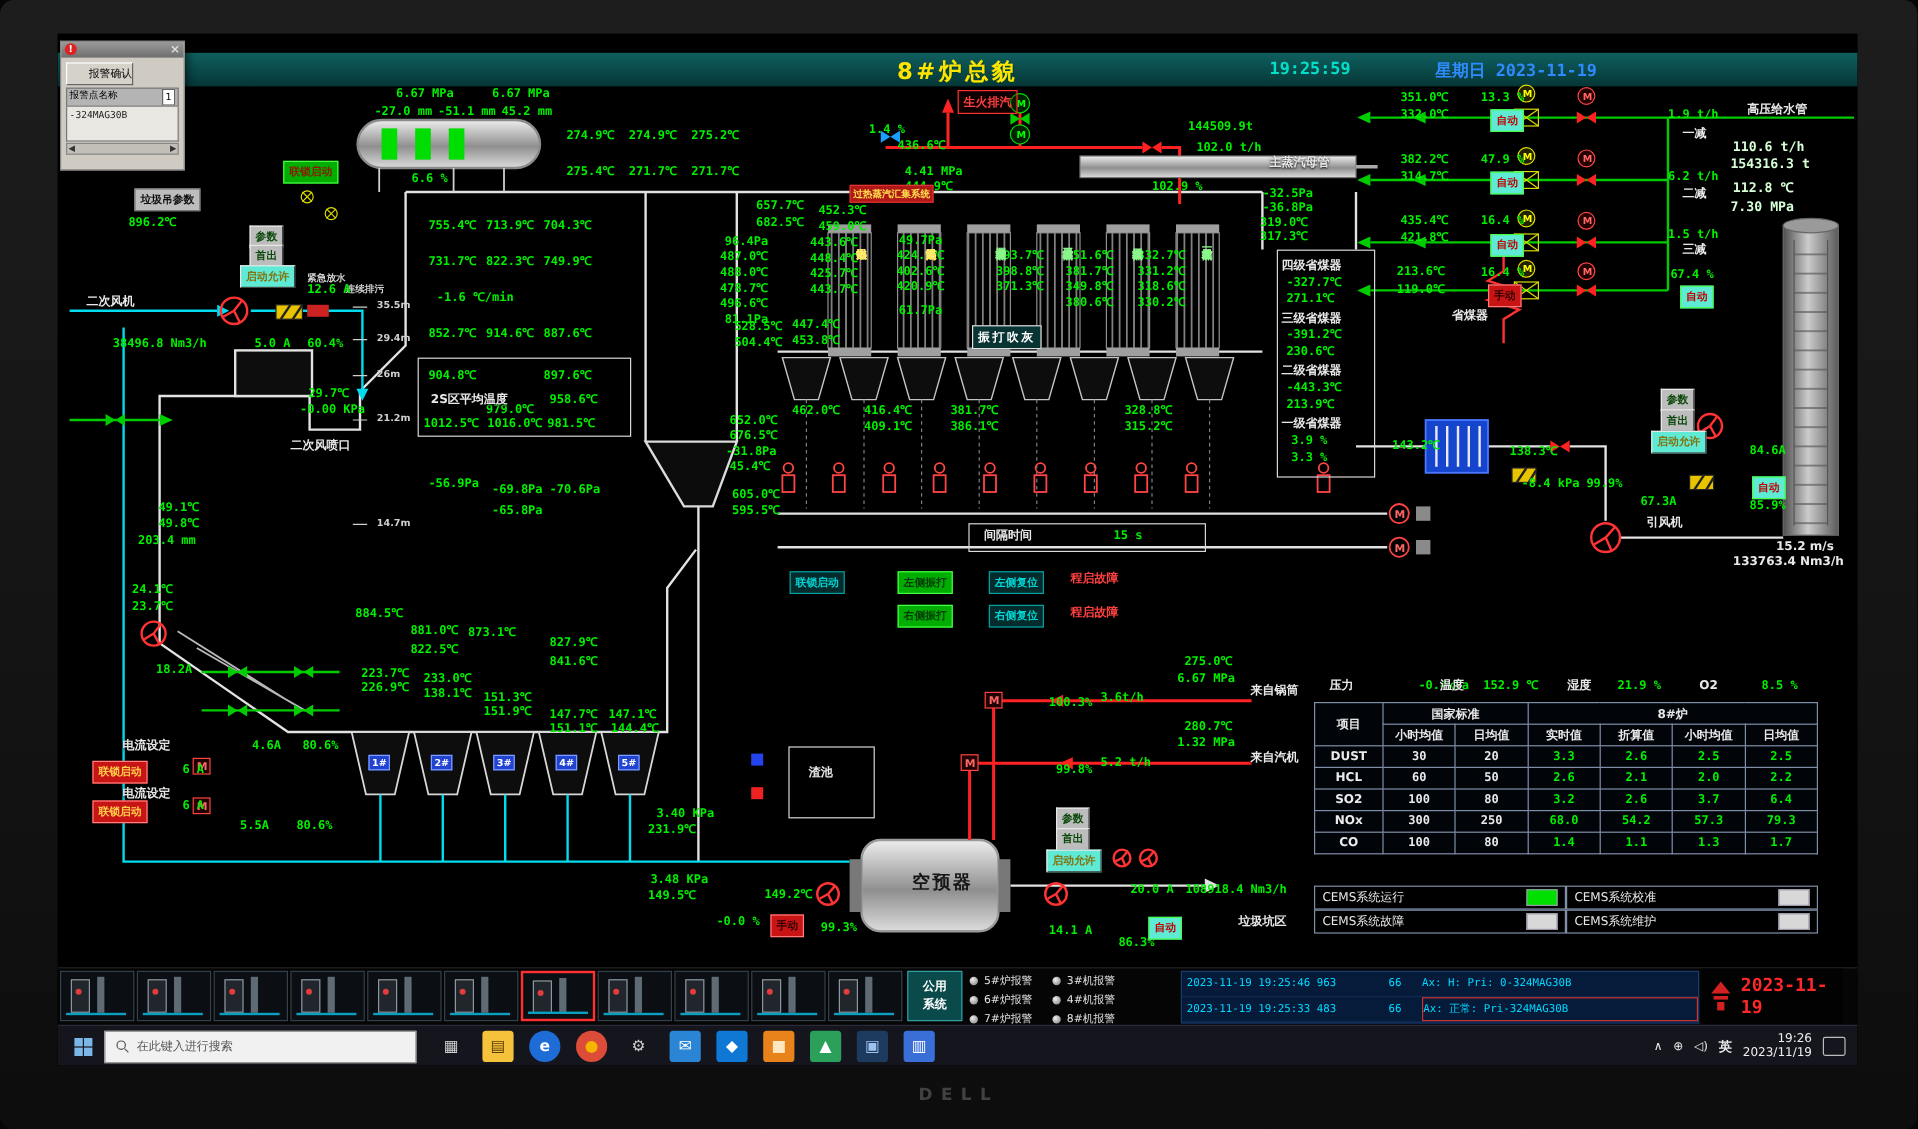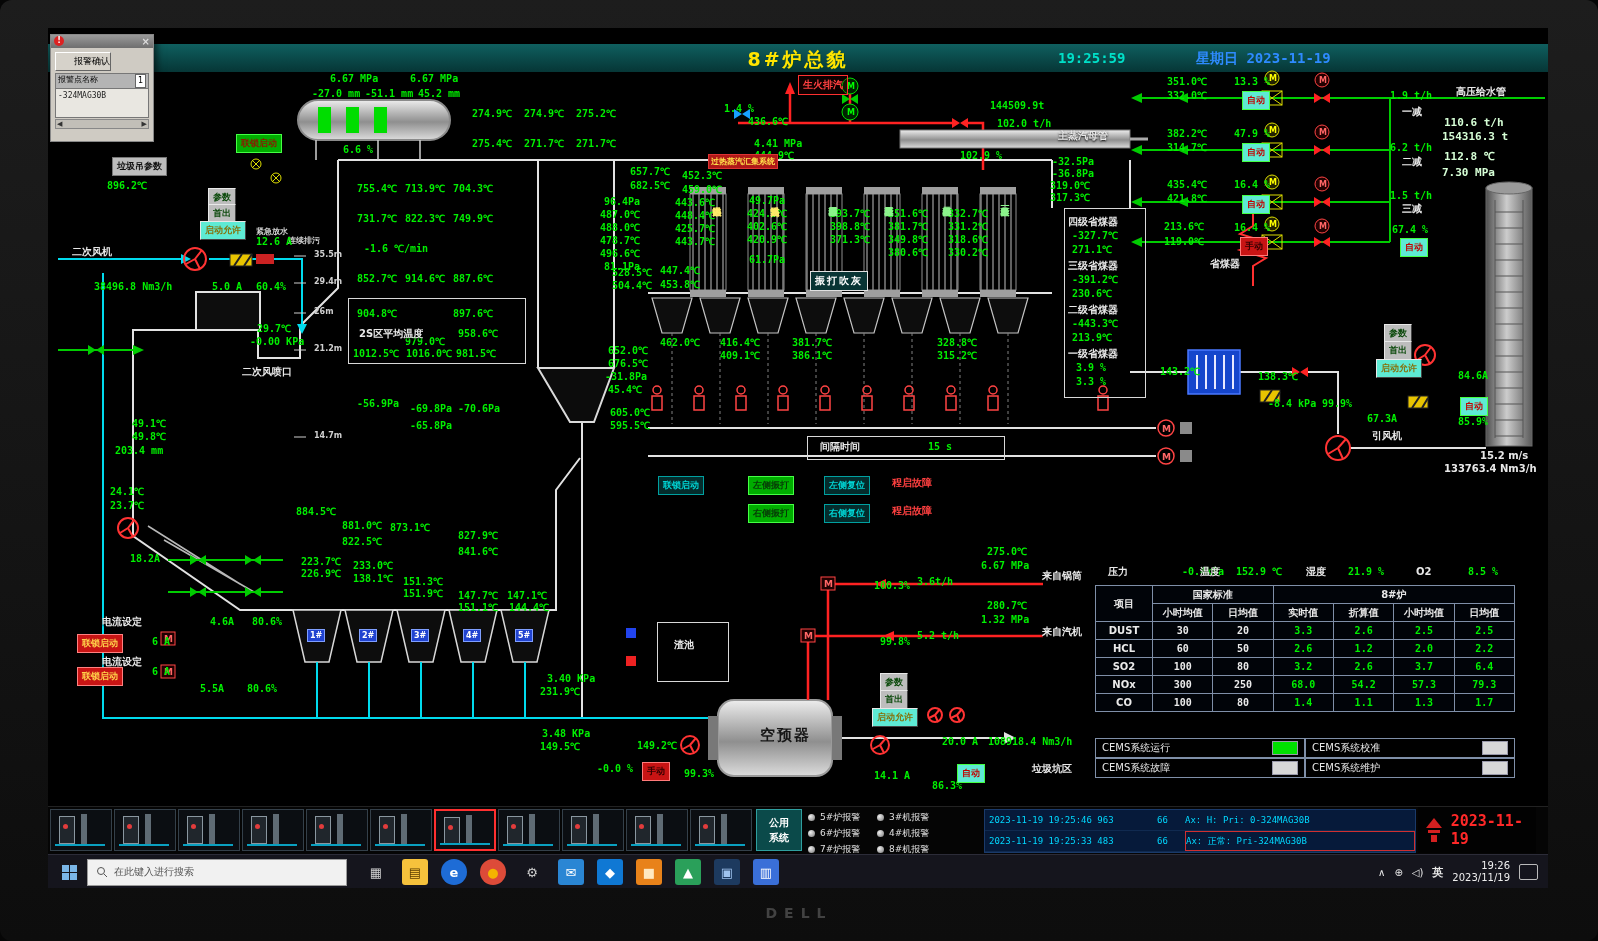--- a/index.html
+++ b/index.html
@@ -685,21 +685,21 @@
             <td class="gv">3.3</td>
             <td class="gv">2.6</td>
             <td class="gv">2.5</td>
             <td class="gv">2.5</td>
           </tr>
           <tr>
             <td class="wv" style="font-family:'DejaVu Sans',sans-serif">HCL</td>
             <td class="wv">60</td>
             <td class="wv">50</td>
             <td class="gv">2.6</td>
-            <td class="gv">1.2</td>
+            <td class="gv">2.1</td>
             <td class="gv">2.0</td>
             <td class="gv">2.2</td>
           </tr>
           <tr>
             <td class="wv" style="font-family:'DejaVu Sans',sans-serif">SO2</td>
             <td class="wv">100</td>
             <td class="wv">80</td>
             <td class="gv">3.2</td>
             <td class="gv">2.6</td>
             <td class="gv">3.7</td>

